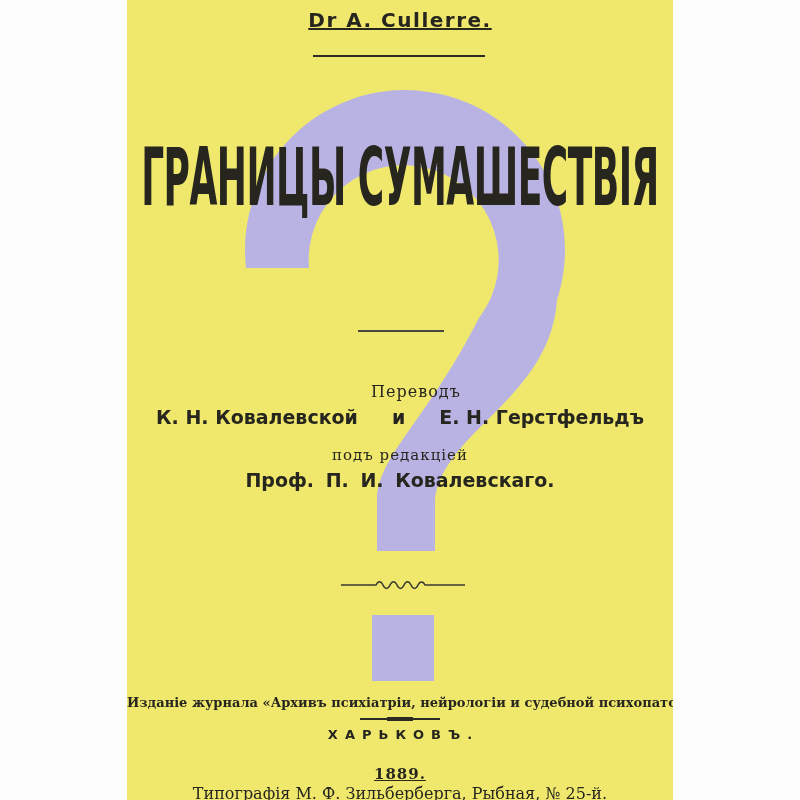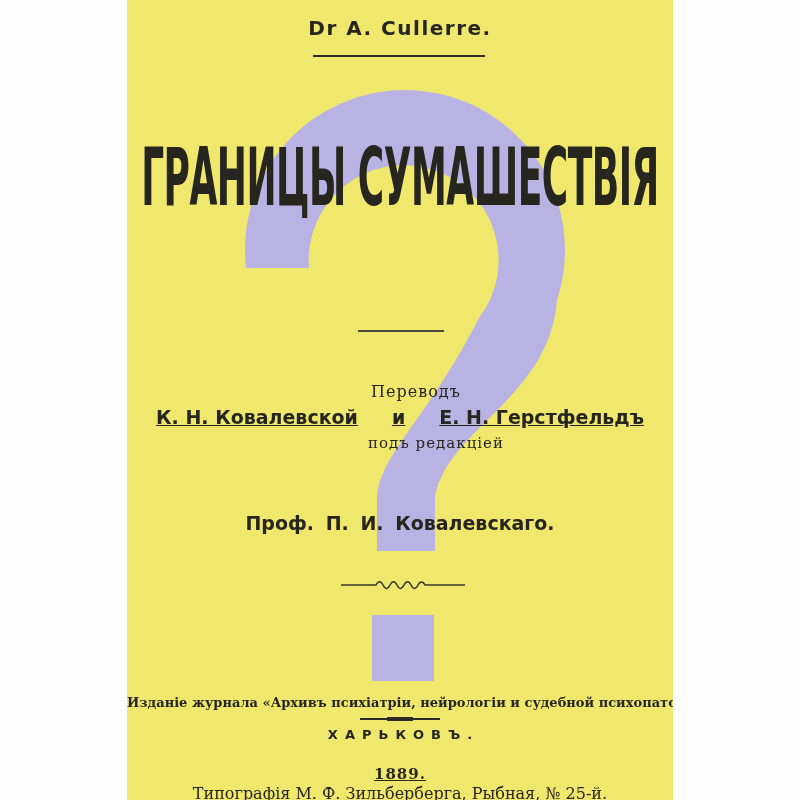--- a/index.html
+++ b/index.html
@@ -14,34 +14,34 @@
     width:546px;height:800px;
     margin:0 auto;
     background:var(--cover-bg,#f0e86d);
     color:var(--ink,#26251e);
     overflow:hidden;
   }
   .qmark{
     position:absolute;top:0;left:0;width:546px;height:800px;z-index:0;
   }
   .txt{position:absolute;left:0;width:100%;text-align:center;z-index:2;}
-  .author{top:16px;font:bold 20px "DejaVu Sans",sans-serif;letter-spacing:1.5px;}
+  .author{top:8px;font:bold 20px "DejaVu Sans",sans-serif;letter-spacing:1.5px;text-decoration:underline;}
   .author-underline{position:absolute;z-index:2;top:55px;left:186px;width:172px;height:2px;background:#2b2a23;}
   .title{
     top:158px;
     font:bold 36px "DejaVu Sans",sans-serif;
     letter-spacing:-0.5px;line-height:40px;white-space:nowrap;
     transform:scaleY(2.25);transform-origin:50% 50%;
   }
   .subtitle{top:255px;font:bold 21px "DejaVu Serif",serif;letter-spacing:1.5px;white-space:nowrap;}
   .mid-rule{position:absolute;z-index:2;top:330px;left:231px;width:86px;height:2px;background:#4a483c;}
   .perevod{top:382px;font:16px "DejaVu Serif",serif;letter-spacing:1px;padding-left:16px;}
-  .translators{top:406px;font:bold 19px "DejaVu Sans",sans-serif;display:flex;justify-content:center;gap:34px;text-decoration:underline;}
-  .pod-red{top:434px;font:15px "DejaVu Serif",serif;letter-spacing:1px;padding-left:36px;}
-  .editor{top:469px;font:bold 19px "DejaVu Sans",sans-serif;word-spacing:5px;margin-top:43px;}
+  .translators{top:406px;font:bold 19px "DejaVu Sans",sans-serif;display:flex;justify-content:center;gap:34px;}
+  .pod-red{top:446px;font:15px "DejaVu Serif",serif;letter-spacing:1px;}
+  .editor{top:469px;font:bold 19px "DejaVu Sans",sans-serif;word-spacing:5px;}
   .squiggle{position:absolute;z-index:2;top:578px;left:213px;width:126px;height:14px;}
   .imprint{top:695px;font:bold 13px "DejaVu Serif",serif;white-space:nowrap;}
   .rule-thick{position:absolute;z-index:2;top:716px;left:233px;width:80px;height:6px;}
   .rule-thick::before{content:"";position:absolute;top:2px;left:0;right:0;height:2px;background:#2b2a23;}
   .rule-thick::after{content:"";position:absolute;top:1px;left:27px;width:26px;height:4px;background:#2b2a23;}
   .city{top:727px;font:bold 13px "DejaVu Sans",sans-serif;letter-spacing:7px;padding-left:7px;box-sizing:border-box;text-align:center;}
   .printer{top:784px;font:16px "DejaVu Serif",serif;white-space:nowrap;text-decoration:underline;}
   .year{top:765px;font:bold 15px "DejaVu Serif",serif;letter-spacing:1px;text-decoration:underline;}
 </style>
 </head>

